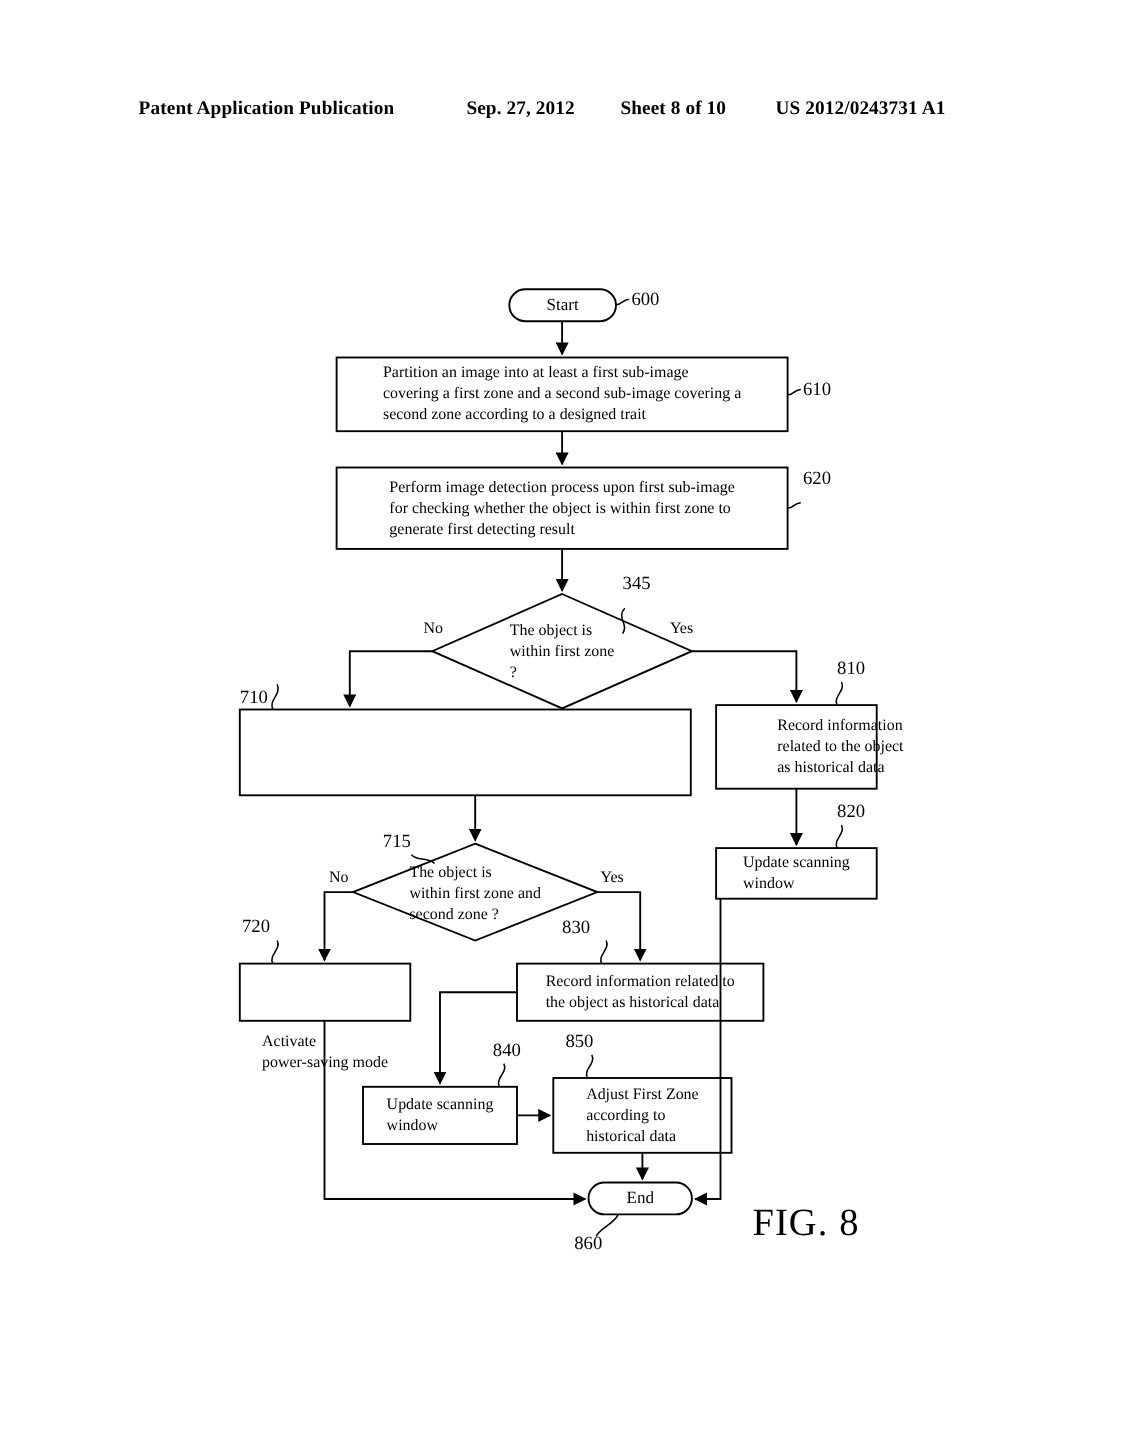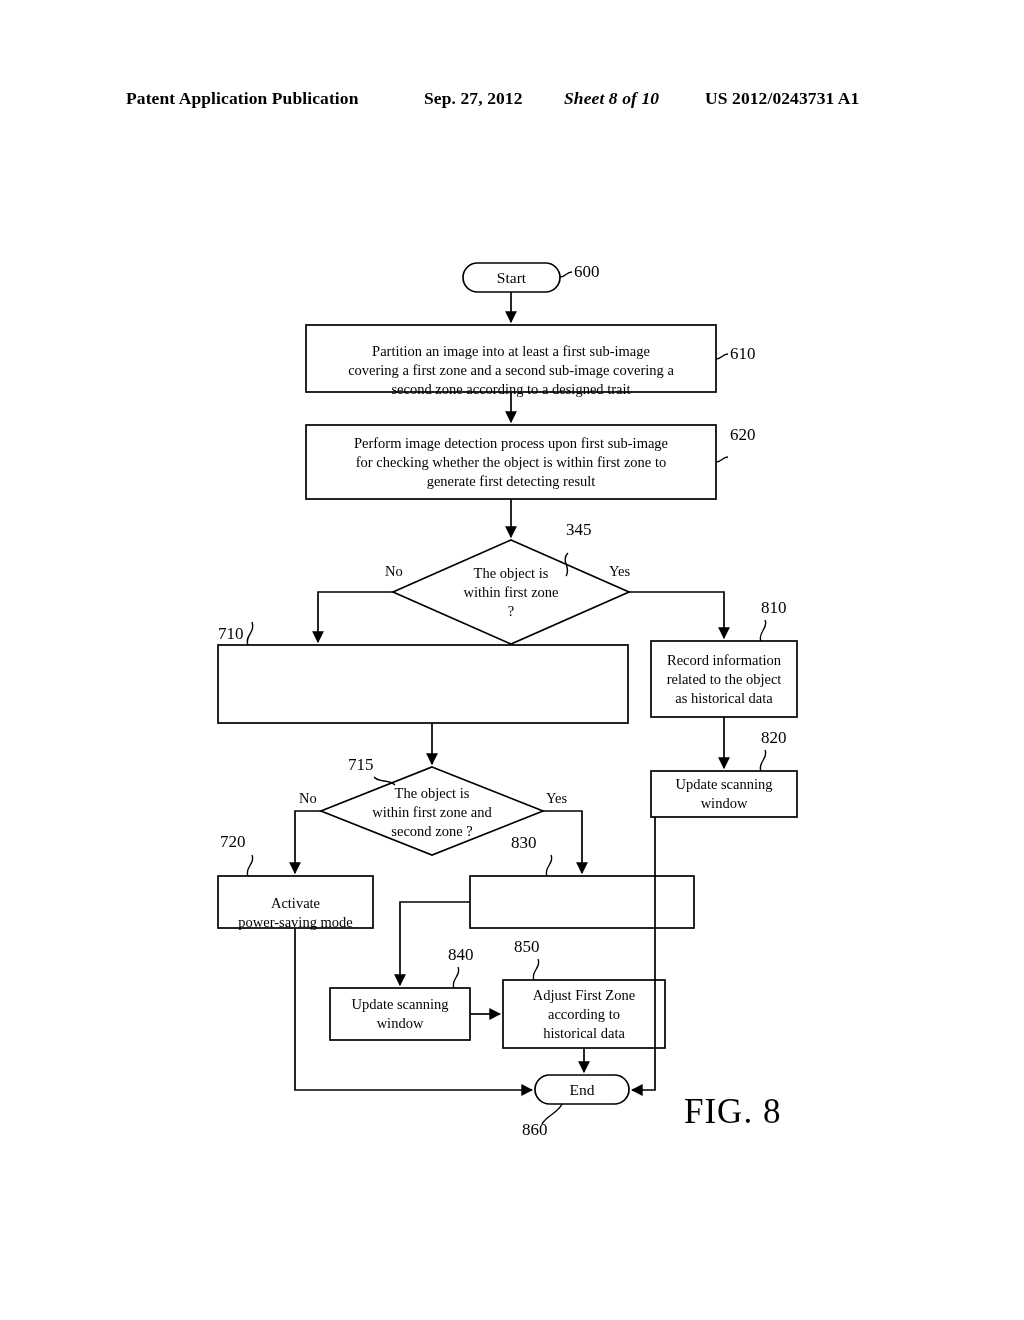--- a/index.html
+++ b/index.html
@@ -24,21 +24,21 @@
     width: 1024px;
     height: 28px;
     font-family: "Liberation Serif", "DejaVu Serif", serif;
     font-weight: bold;
     font-size: 17.5px;
     letter-spacing: 0.1px;
     white-space: nowrap;
   }
   #page-header .h-pub   { position: absolute; left: 126px; top: 0; }
   #page-header .h-date  { position: absolute; left: 424px; top: 0; }
-  #page-header .h-sheet { position: absolute; left: 564px; top: 0; font-style: italic; }
+  #page-header .h-sheet { position: absolute; left: 564px; top: 0; }
   #page-header .h-num   { position: absolute; left: 705px; top: 0; }
 
   
   #figure {
     position: absolute;
     left: 0;
     top: 0;
     width: 1024px;
     height: 1320px;
   }
@@ -47,21 +47,21 @@
     left: 0;
     top: 0;
     width: 1024px;
     height: 1320px;
     overflow: visible;
   }
 
   
   .node-text {
     position: absolute;
-    text-align: center;
+    text-align: left;
     font-family: "Liberation Serif", "DejaVu Serif", serif;
     font-size: 14.5px;
     line-height: 19px;
     color: #000;
     white-space: pre-line;
     display: flex;
     align-items: center;
     justify-content: center;
   }
   .term-text {
@@ -179,47 +179,49 @@
 
       <path d="M 295 928 L 295 1090 L 532 1090" marker-end="url(#arrow)"></path>
 
       <path d="M 655 817 L 655 1090 L 632 1090" marker-end="url(#arrow)"></path>
 
     </g>
   </svg>
 
   <div class="node-text term-text" style="left:463px; top:263px; width:97px; height:29px;">Start</div>
 
-  <div class="node-text" style="left:306px; top:325px; width:410px; height:67px;margin-top:12px;">Partition an image into at least a first sub-image
+  <div class="node-text" style="left:306px; top:325px; width:410px; height:67px;">Partition an image into at least a first sub-image
 covering a first zone and a second sub-image covering a
 second zone according to a designed trait</div>
 
   <div class="node-text" style="left:306px; top:425px; width:410px; height:74px;">Perform image detection process upon first sub-image
 for checking whether the object is within first zone to
 generate first detecting result</div>
 
   <div class="node-text" style="left:426px; top:558px; width:170px; height:68px;">The object is
 within first zone
 ?</div>
 
 
-  <div class="node-text" style="left:651px; top:641px; width:146px; height:76px;">Record information
+  <div class="node-text" style="left:651px; top:641px; width:146px; height:76px;padding-left:40px;">Record information
 related to the object
 as historical data</div>
 
   <div class="node-text" style="left:651px; top:771px; width:146px; height:46px;">Update scanning
 window</div>
 
   <div class="node-text" style="left:337px; top:779px; width:190px; height:66px;">The object is
 within first zone and
 second zone ?</div>
 
-  <div class="node-text" style="left:218px; top:880px; width:155px; height:66px;">Activate
+  <div class="node-text" style="left:218px; top:924px; width:155px; height:66px;">Activate
 power-saving mode</div>
 
+  <div class="node-text" style="left:470px; top:876px; width:224px; height:52px;">Record information related to
+the object as historical data</div>
 
   <div class="node-text" style="left:330px; top:988px; width:140px; height:52px;">Update scanning
 window</div>
 
   <div class="node-text" style="left:503px; top:980px; width:162px; height:68px;">Adjust First Zone
 according to
 historical data</div>
 
   <div class="node-text term-text" style="left:535px; top:1075px; width:94px; height:29px;">End</div>
 

